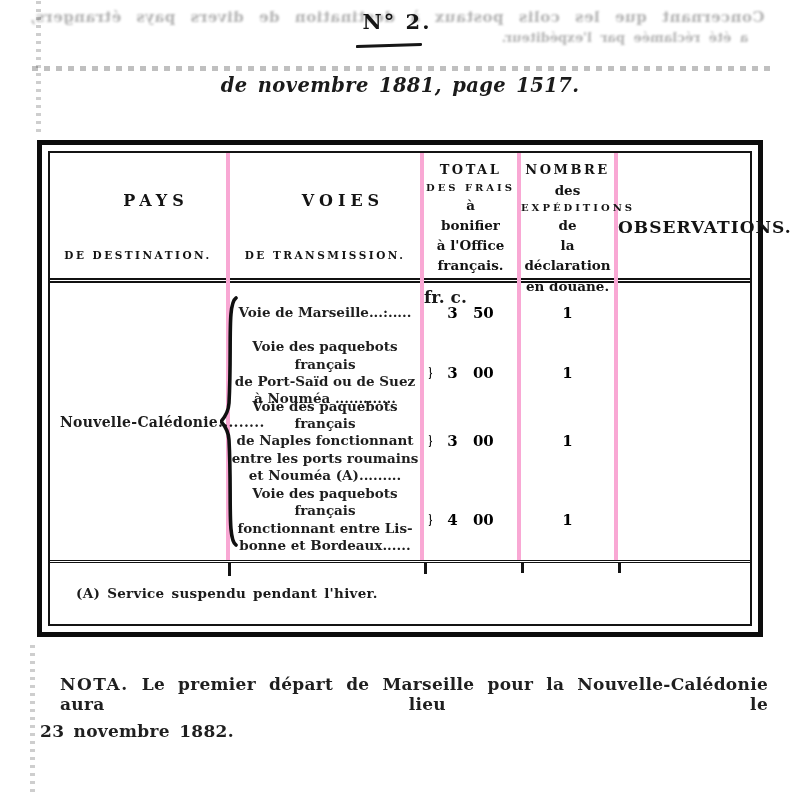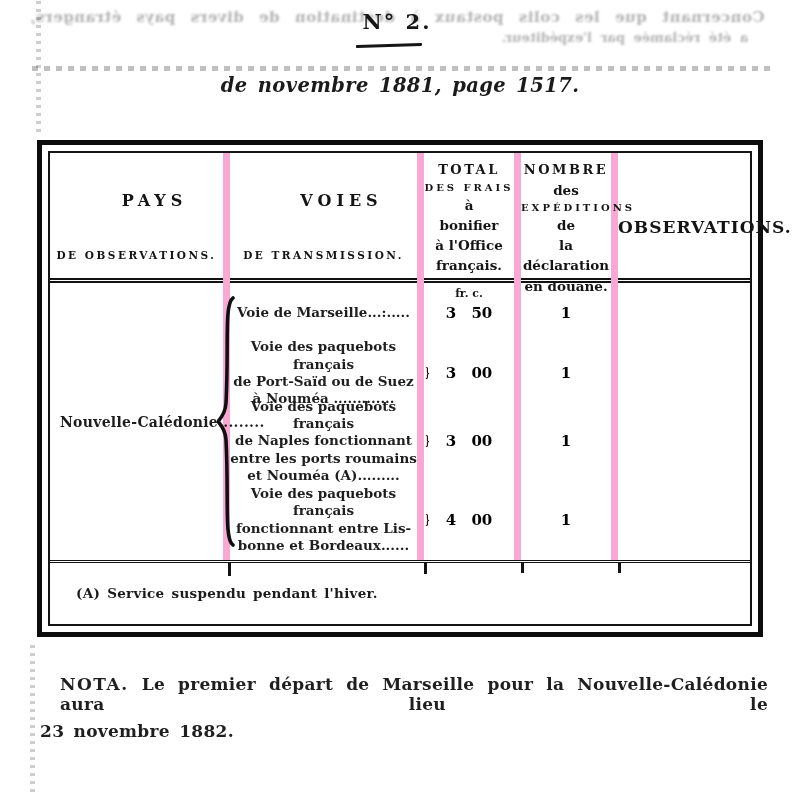--- a/index.html
+++ b/index.html
@@ -60,21 +60,21 @@
   .table-inner{
     position:absolute;inset:6px;
     border:2px solid #141414;box-sizing:border-box;
   }
   .thead,.tbody{
     display:grid;
     grid-template-columns:180px 194px 97px 97px 1fr;
   }
   .thead{height:130px;border-bottom:5px double #111;box-sizing:border-box;}
   .tbody{height:277px;}
-  .thead>div,.tbody>div{border-right:7px solid #f9a8d4;position:relative;box-sizing:border-box;}
+  .thead>div,.tbody>div{border-right:4px solid #f9a8d4;position:relative;box-sizing:border-box;}
   .thead>div:last-child,.tbody>div:last-child{border-right:none;}
   .h-main{position:absolute;top:38px;left:0;right:0;text-align:center;
     font-size:16px;font-weight:700;letter-spacing:5px;color:#141414;margin-left:36px;}
   .h-sub{position:absolute;top:96px;left:0;right:0;text-align:center;
     font-size:10.5px;font-weight:700;letter-spacing:2.5px;color:#141414;}
   .h-lines{padding-top:7px;text-align:center;line-height:1.5;color:#141414;}
   .h-lines div{font-size:13.5px;font-weight:600;}
   .h-lines .l-caps1{font-size:13px;font-weight:700;letter-spacing:2.5px;}
   .h-lines .l-caps2{font-size:10px;font-weight:700;letter-spacing:3px;}
   .h-obs{position:absolute;top:52%;left:0;right:0;transform:translateY(-50%);
@@ -91,22 +91,22 @@
   }
   .voie-row span{font-size:13.5px;font-weight:700;display:block;}
   .r1{height:60px;} .r2{height:60px;} .r3{height:76px;} .r4{height:81px;}
   .route-brace{
     position:absolute;right:-15px;top:50%;
     transform:translateY(-53%) scaleX(.5);
     font-weight:400;color:#161616;line-height:1;z-index:3;
   }
   .brace-sm{font-size:76px;} .brace-md{font-size:94px;} .brace-sm2{font-size:80px;}
   .unit-label{
-    position:absolute;top:4px;left:0;right:0;text-align:center;
-    font-size:11px;font-weight:700;color:#181818;
+    position:absolute;top:4px;left:0;right:0;text-align:left;
+    font-size:17px;font-weight:700;color:#181818;
   }
   .val-row{display:flex;justify-content:center;align-items:center;
     font-size:15px;font-weight:700;word-spacing:10px;color:#000000;}
   
   .tfoot{position:relative;height:64px;border-top:3px double #111;box-sizing:border-box;}
   .col-stub{position:absolute;top:-1px;width:3px;background:#141414;}
   .stub1{left:178px;height:14px;} .stub2{left:374px;height:12px;}
   .stub3{left:471px;height:11px;} .stub4{left:568px;height:11px;}
   .footnote-text{
     position:absolute;left:26px;top:22px;
@@ -137,21 +137,21 @@
   <div class="heading">
     <div>de novembre 1881, page 1517.</div>
   </div>
 
   <div class="table-outer">
     <div class="table-inner">
 
       <div class="thead">
         <div>
           <div class="h-main">PAYS</div>
-          <div class="h-sub">DE OBSERVATIONS.</div>
+          <div class="h-sub">DE DESTINATION.</div>
         </div>
         <div>
           <div class="h-main">VOIES</div>
           <div class="h-sub">DE TRANSMISSION.</div>
         </div>
         <div>
           <div class="h-lines">
             <div class="l-caps1">TOTAL</div>
             <div class="l-caps2">DES FRAIS</div>
             <div>à</div>

